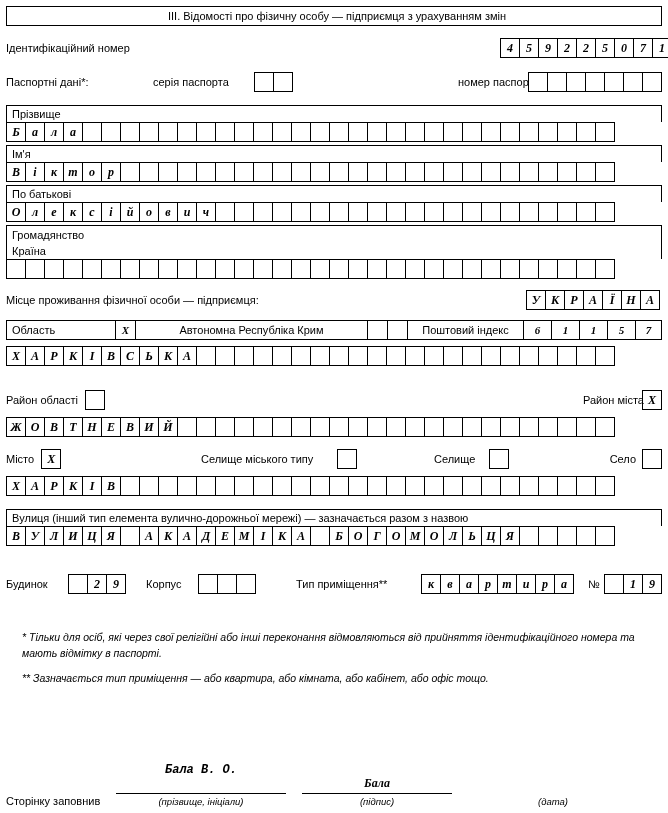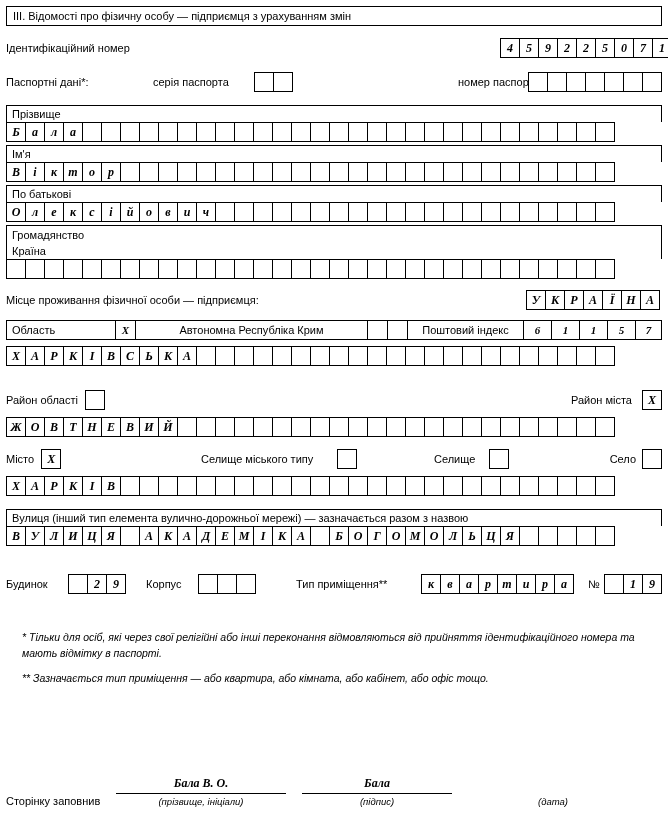--- a/index.html
+++ b/index.html
@@ -33,20 +33,21 @@
   .lbl{font-size:11px;}
 
   
   .sect-title{
     border:1px solid #000;
     height:20px;
     display:flex;align-items:center;
     padding-left:6px;
     box-sizing:border-box;
     margin-top:6px;
+    justify-content:center;
   }
 
   
   .strip-label{
     border:1px solid #000;
     border-bottom:none;
     height:17px;
     display:flex;align-items:center;
     padding-left:5px;
     box-sizing:border-box;
@@ -330,21 +331,21 @@
       <div class="cell"></div>
       <div class="cell"></div>
       <div class="cell"></div>
       <div class="cell"></div>
     </div>
   </div>
 
   <div class="row" style="margin-top:24px;height:20px;position:relative;">
     <div class="lbl">Район області</div>
     <div class="xbox" style="margin-left:7px;"></div>
-    <div class="lbl" style="position:absolute;right:30px;text-align:right;">Район міста</div>
+    <div class="lbl" style="position:absolute;right:18px;text-align:right;">Район міста</div>
     <div class="xbox" style="position:absolute;right:0;">X</div>
   </div>
 
   <div class="cells" style="margin-top:7px;">
     <div class="cell">Ж</div>
     <div class="cell">О</div>
     <div class="cell">В</div>
     <div class="cell">Т</div>
     <div class="cell">Н</div>
     <div class="cell">Е</div>
@@ -495,21 +496,21 @@
   <div style="margin-top:36px;padding:0 16px;">
     <div class="note ital">* Тільки для осіб, які через свої релігійні або інші переконання відмовляються від прийняття ідентифікаційного номера та мають відмітку в паспорті.</div>
     <div class="note ital" style="margin-top:9px;">** Зазначається тип приміщення — або квартира, або кімната, або кабінет, або офіс тощо.</div>
   </div>
 
   <div style="position:absolute;left:6px;right:6px;bottom:12px;">
     <div class="row" style="align-items:flex-end;">
       <div class="lbl" style="width:110px;">Сторінку заповнив</div>
 
       <div style="width:170px;text-align:center;">
-        <div class="sig-line serif-b" style="font-size:12px;padding-bottom:2px;">Бала В. О.</div>
+        <div class="sig-line serif-b" style="font-size:12px;padding-bottom:16px;font-family:Liberation Mono, monospace;">Бала В. О.</div>
         <div class="ital" style="font-size:9.5px;margin-top:2px;">(прізвище, ініціали)</div>
       </div>
 
       <div style="width:150px;text-align:center;margin-left:16px;">
         <div class="sig-line serif-b" style="font-size:12px;padding-bottom:2px;">Бала</div>
         <div class="ital" style="font-size:9.5px;margin-top:2px;">(підпис)</div>
       </div>
 
       <div style="width:170px;text-align:center;margin-left:16px;">
         <div class="ital" style="font-size:9.5px;margin-top:2px;">(дата)</div>

